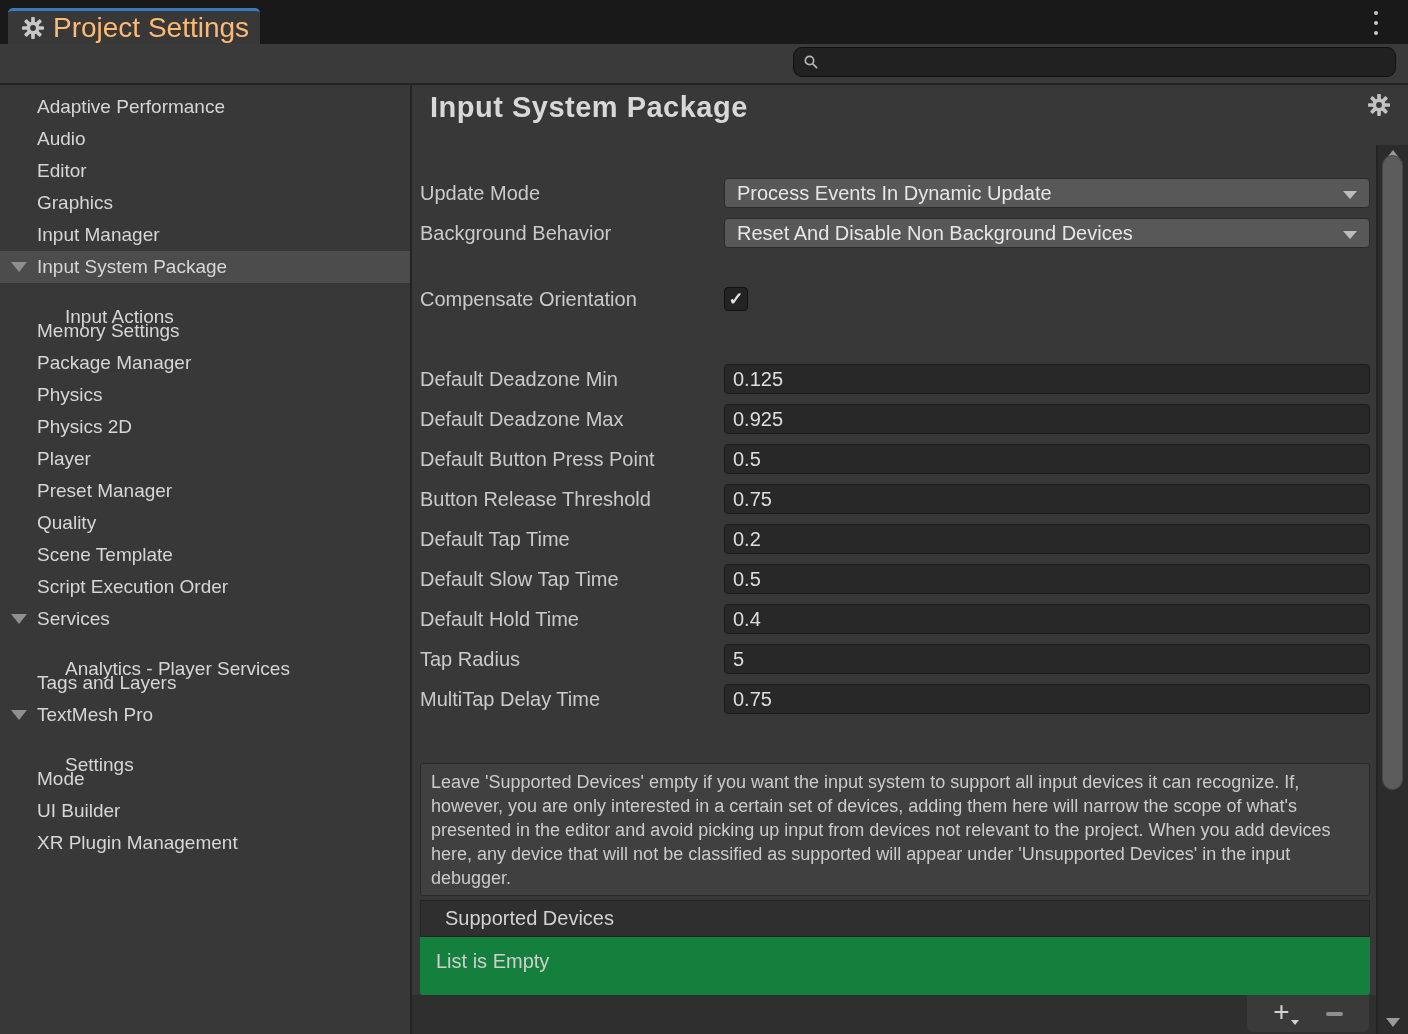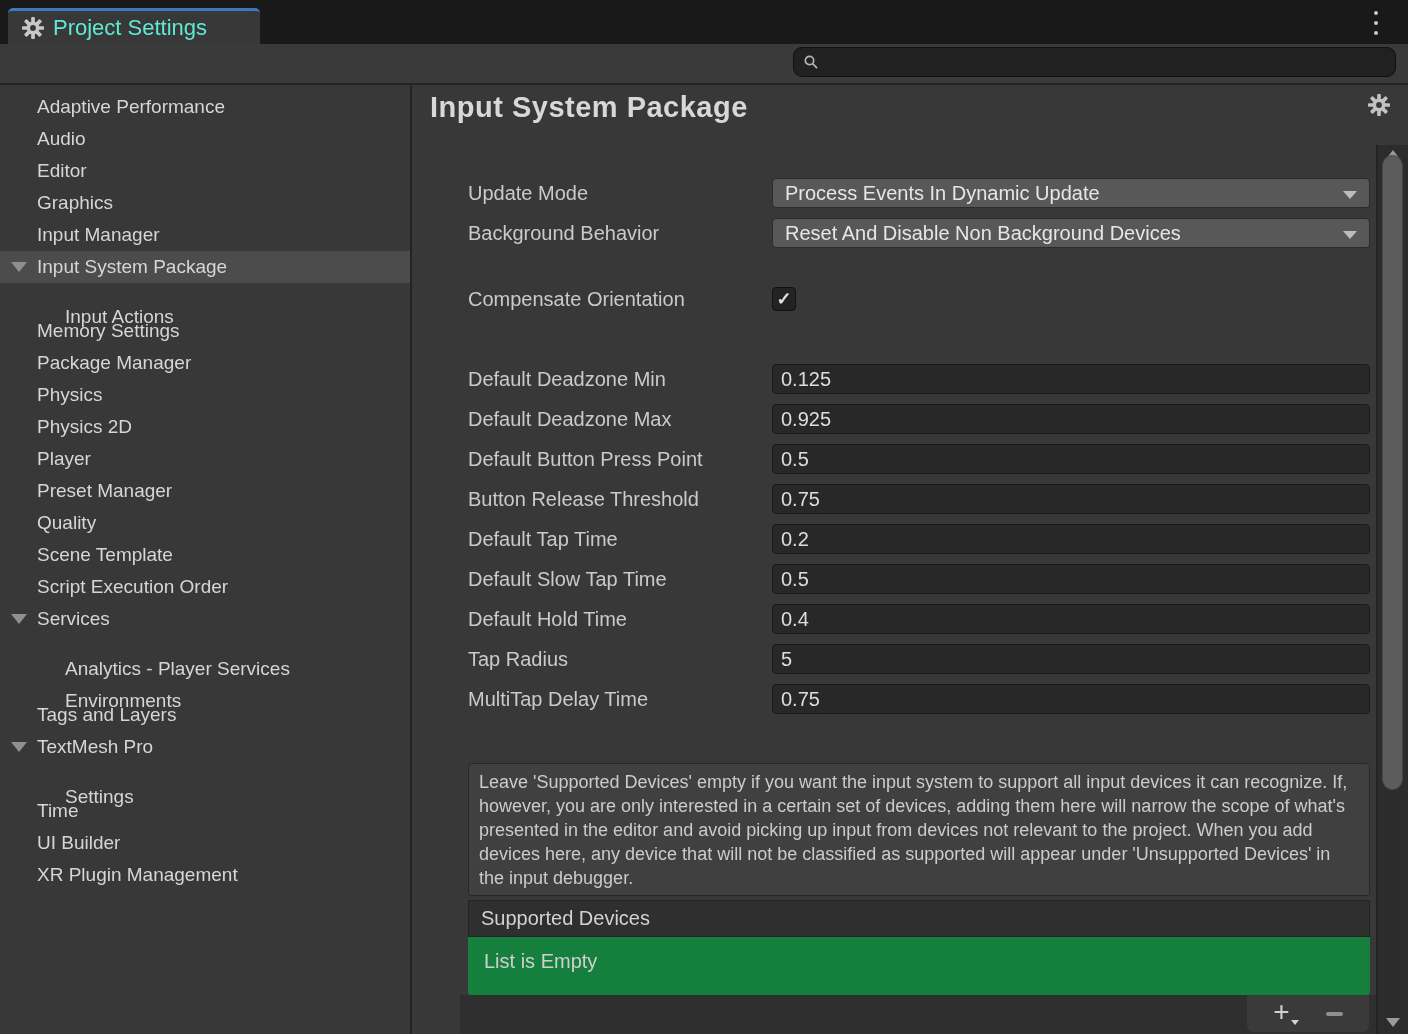--- a/index.html
+++ b/index.html
@@ -10,21 +10,21 @@
     -webkit-font-smoothing:antialiased;
   }
   
   .tabbar{position:relative;height:44px;background:#191919;}
   .tab{
     position:absolute;left:8px;top:8px;height:36px;width:252px;
     background:#383838;border-top:3px solid #3b79bc;
     border-radius:5px 5px 0 0;box-sizing:border-box;
     display:flex;align-items:center;padding-left:14px;gap:9px;
   }
-  .tab-label{font-size:22px;color:#5eead4;white-space:nowrap;}
+  .tab-label{font-size:28px;color:#fdba74;white-space:nowrap;}
   .kebab{position:absolute;right:26px;top:11px;width:12px;height:24px;
     display:flex;flex-direction:column;align-items:center;justify-content:space-between;cursor:pointer;}
   .kebab i{width:4px;height:4px;border-radius:50%;background:#c8c8c8;}
   
   .toolbar{position:relative;height:39px;background:#3a3a3a;border-bottom:2px solid #242424;}
   .search{
     position:absolute;right:12px;top:3px;width:603px;height:30px;box-sizing:border-box;
     background:#212121;border:1px solid #101010;border-radius:9px;
     display:flex;align-items:center;padding-left:9px;gap:6px;
   }
@@ -40,21 +40,21 @@
   .side-item.lvl1 .lbl{margin-left:65px;margin-top:36px;}
   .side-item.selected{background:#4c4c4c;}
   .fold{position:absolute;left:11px;top:11px;width:0;height:0;
     border-left:8px solid transparent;border-right:8px solid transparent;border-top:10px solid #8f8f8f;}
   
   .main{flex:1;display:flex;flex-direction:column;min-width:0;}
   .main-header{position:relative;height:60px;box-sizing:border-box;padding:6px 0 0 18px;}
   .main-title{font-size:29px;font-weight:bold;color:#d8d8d8;letter-spacing:0.5px;}
   .panel-gear{position:absolute;right:18px;top:9px;cursor:pointer;}
   .main-body{flex:1;display:flex;min-height:0;}
-  .panel{flex:1;box-sizing:border-box;padding:33px 6px 0 8px;display:flex;flex-direction:column;min-width:0;margin-left:48px;}
+  .panel{flex:1;box-sizing:border-box;padding:33px 6px 0 8px;display:flex;flex-direction:column;min-width:0;}
   .row{display:flex;align-items:center;height:30px;margin-bottom:10px;}
   .flabel{width:304px;flex-shrink:0;font-size:20px;color:#cacaca;white-space:nowrap;}
   .dropdown{
     flex:1;height:30px;box-sizing:border-box;background:#585858;border:1px solid #2b2b2b;border-radius:4px;
     display:flex;align-items:center;padding:0 12px;color:#e6e6e6;font-size:20px;cursor:pointer;position:relative;
   }
   .dd-arrow{position:absolute;right:12px;top:12px;width:0;height:0;
     border-left:7px solid transparent;border-right:7px solid transparent;border-top:8px solid #bdbdbd;}
   .chk-row{height:24px;margin-top:29px;margin-bottom:0;}
   .checkbox{width:24px;height:24px;box-sizing:border-box;background:#232323;border:1px solid #121212;border-radius:4px;
@@ -64,21 +64,21 @@
   .nfield{
     flex:1;height:30px;box-sizing:border-box;background:#282828;border:1px solid #1a1a1a;border-radius:4px;
     color:#dedede;font-size:20px;font-family:"Liberation Sans", sans-serif;padding:0 8px 0 8px;outline:none;
   }
   .helpbox{
     margin-top:39px;box-sizing:border-box;height:133px;background:#404040;border:1px solid #282828;border-radius:3px;
     padding:6px 10px;font-size:18px;line-height:24px;color:#cbcbcb;overflow:hidden;
   }
   .dev-header{
     margin-top:4px;height:37px;box-sizing:border-box;background:#2f2f2f;border:1px solid #242424;
-    display:flex;align-items:center;padding-left:12px;font-size:20px;color:#d2d2d2;
+    display:flex;align-items:center;padding-left:24px;font-size:20px;color:#d2d2d2;
   }
   .dev-body{
     height:58px;box-sizing:border-box;background:#15803d;border-radius:0 0 3px 3px;
     font-size:20px;color:#cfcfcf;padding:13px 0 0 16px;
   }
   .dev-bottom{flex:1;position:relative;background:#2f2f2f;margin:0 -6px 0 -8px;padding:0 6px 0 8px;}
   .list-footer{
     position:absolute;right:7px;top:0;width:122px;height:37px;background:#3a3a3a;
     border-radius:0 0 7px 7px;display:flex;align-items:center;justify-content:center;gap:36px;
   }
@@ -185,35 +185,32 @@
     <div class="side-item">
         <span class="lbl">Script Execution Order</span>
       </div>
     <div class="side-item">
       <span class="fold"></span>
       <span class="lbl">Services</span>
     </div>
     <div class="side-item lvl1">
         <span class="lbl">Analytics - Player Services</span>
       </div>
-    <div class="side-item lvl1">
-        <span class="lbl">Environments</span>
-      </div>
     <div class="side-item">
         <span class="lbl">Tags and Layers</span>
       </div>
     <div class="side-item">
       <span class="fold"></span>
       <span class="lbl">TextMesh Pro</span>
     </div>
     <div class="side-item lvl1">
         <span class="lbl">Settings</span>
       </div>
     <div class="side-item">
-        <span class="lbl">Time</span>
+        <span class="lbl">Mode</span>
       </div>
     <div class="side-item">
         <span class="lbl">UI Builder</span>
       </div>
     <div class="side-item">
         <span class="lbl">XR Plugin Management</span>
       </div>
   </div>
 
   <div class="main">

